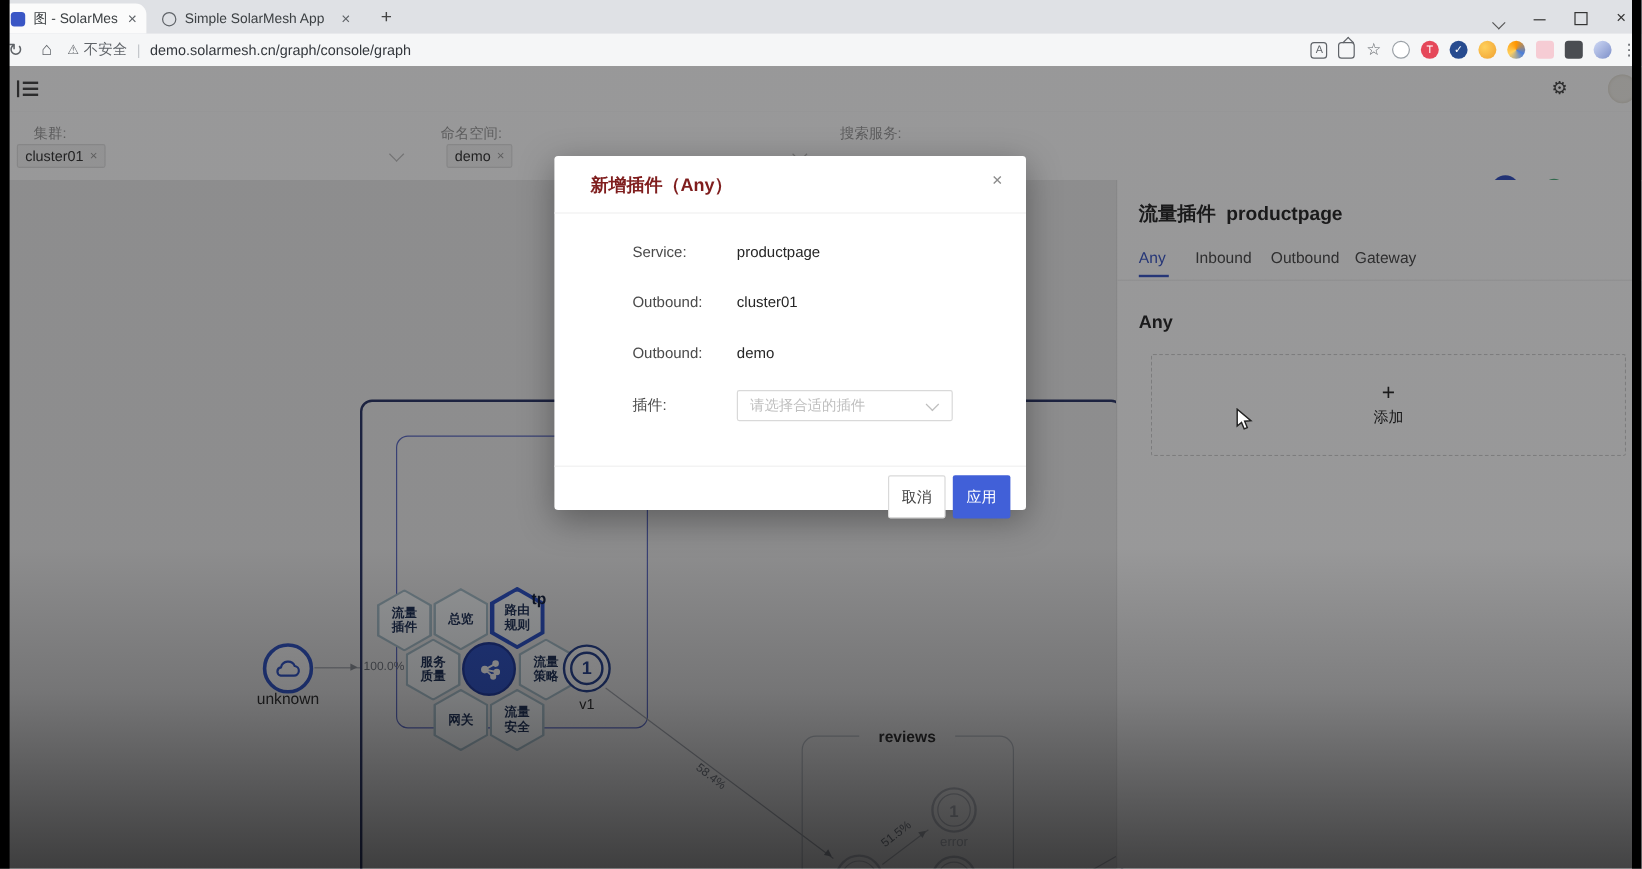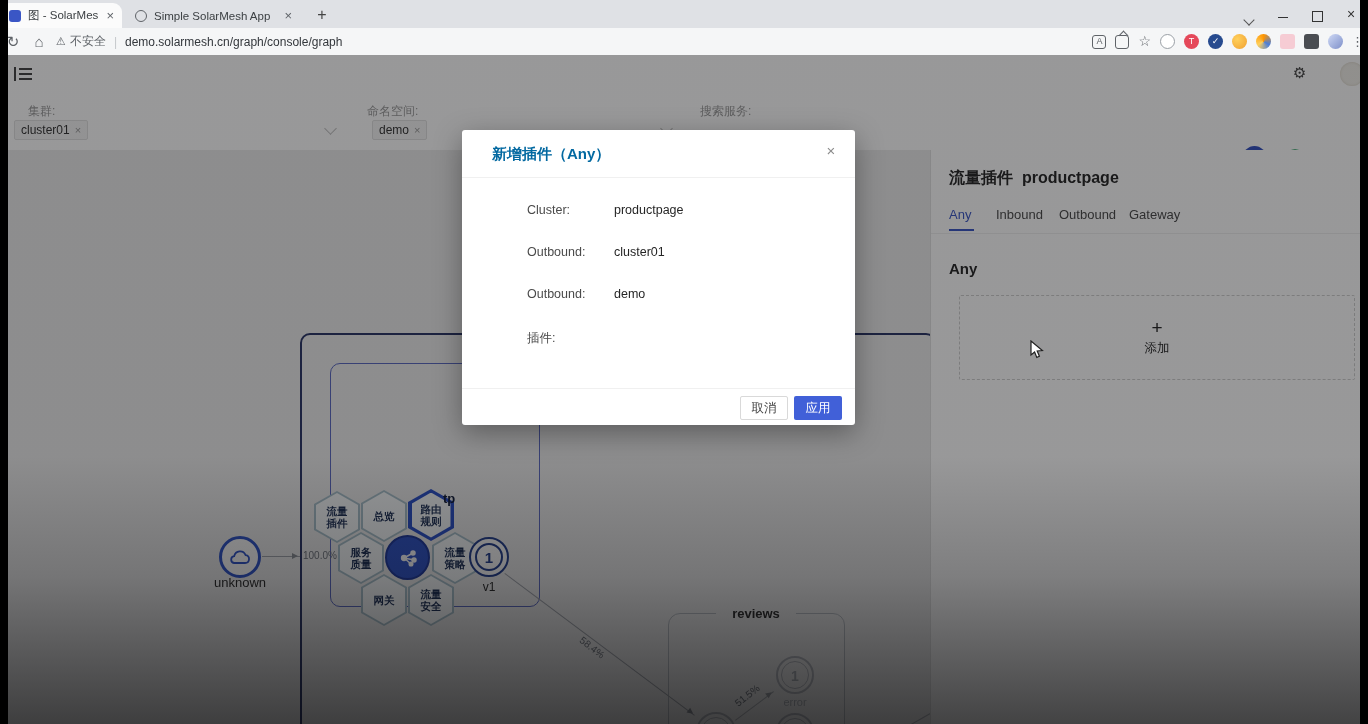--- a/index.html
+++ b/index.html
@@ -69,30 +69,30 @@
   .addbox .plus{font-size:19px;line-height:20px;}
   .addbox .txt{font-size:12.5px;margin-top:2px;}
   .ghost{position:absolute;background:rgba(255,255,255,.08);border-radius:10px;}
 
   
   .dimmer{position:absolute;left:0;top:55px;right:0;bottom:0;pointer-events:none;z-index:20;
     background:linear-gradient(to bottom, rgba(10,10,12,.42) 0%, rgba(10,10,12,.42) 60%, rgba(8,8,10,.52) 78%, rgba(4,4,5,.75) 100%);}
 
   
   .modal{position:absolute;left:462px;top:130px;width:393px;height:295px;background:#fff;border-radius:3px;box-shadow:0 8px 28px rgba(0,0,0,.35);z-index:30;}
-  .mtitle{position:absolute;left:30px;top:15px;font-size:15px;font-weight:bold;color:#0369a1;text-align:right;}
+  .mtitle{position:absolute;left:30px;top:15px;font-size:15px;font-weight:bold;color:#7f1d1d;text-align:right;}
   .mclose{position:absolute;right:14px;top:12px;font-size:15px;color:#8c8c8c;width:20px;text-align:center;}
   .mhdiv{position:absolute;left:0;right:0;top:47px;height:1px;background:#f0f0f0;}
   .mrow-l{position:absolute;left:65px;font-size:12.5px;color:#4a4a4a;}
   .mrow-v{position:absolute;left:152px;font-size:12.5px;color:#262626;}
   .msel{position:absolute;left:152px;top:195px;width:178px;height:24px;border:1px solid #d9d9d9;border-radius:2px;display:flex;align-items:center;}
   .msel .ph{flex:1;font-size:12px;color:#bfbfbf;margin-left:10px;}
   .msel .cv{width:7px;height:7px;border-right:1.3px solid #bfbfbf;border-bottom:1.3px solid #bfbfbf;transform:rotate(45deg);margin-right:12px;margin-top:-3px;}
   .mfdiv{position:absolute;left:0;right:0;top:258px;height:1px;background:#f0f0f0;}
-  .mbtn{position:absolute;top:266px;height:24px;border-radius:2px;font-size:12.5px;display:flex;align-items:center;justify-content:center;box-sizing:border-box;}
+  .mbtn{position:absolute;top:266px;height:36px;border-radius:2px;font-size:12.5px;display:flex;align-items:center;justify-content:center;box-sizing:border-box;}
   .mbtn.cancel{left:278px;width:48px;background:#fff;border:1px solid #d9d9d9;color:#404040;}
   .mbtn.apply{left:332px;width:48px;background:#4160d8;color:#fff;}
 
   .cursor{position:absolute;left:1030px;top:340px;z-index:40;}
   .ltrim,.rtrim{position:absolute;top:0;bottom:0;background:#000;z-index:60;}
   .ltrim{left:0;width:8px;}
   .rtrim{right:0;width:8px;}
 </style>
 </head>
 <body>
@@ -315,28 +315,32 @@
     </div>
   </div>
 
   <div class="dimmer"></div>
 
   <div class="modal">
     <div class="mtitle">新增插件（Any）</div>
     <div class="mclose">×</div>
     <div class="mhdiv"></div>
 
-    <span class="mrow-l" style="top:73px;">Cluster:</span>
+    <span class="mrow-l" style="top:73px;">Service:</span>
     <span class="mrow-v" style="top:73px;">productpage</span>
     <span class="mrow-l" style="top:115px;">Outbound:</span>
     <span class="mrow-v" style="top:115px;">cluster01</span>
     <span class="mrow-l" style="top:157px;">Outbound:</span>
     <span class="mrow-v" style="top:157px;">demo</span>
 
     <span class="mrow-l" style="top:200px;">插件:</span>
+    <div class="msel">
+      <span class="ph">请选择合适的插件</span>
+      <span class="cv"></span>
+    </div>
 
     <div class="mfdiv"></div>
     <div class="mbtn cancel">取消</div>
     <div class="mbtn apply">应用</div>
   </div>
 
   <svg class="cursor" width="16" height="20" viewBox="0 0 16 20">
         <path d="M1 1l0 14 3.6-3 2.2 5.4 2.6-1.1-2.2-5.3 5.2-.4z" fill="#fff" stroke="#222" stroke-width="1.2"></path>
       </svg>
 

